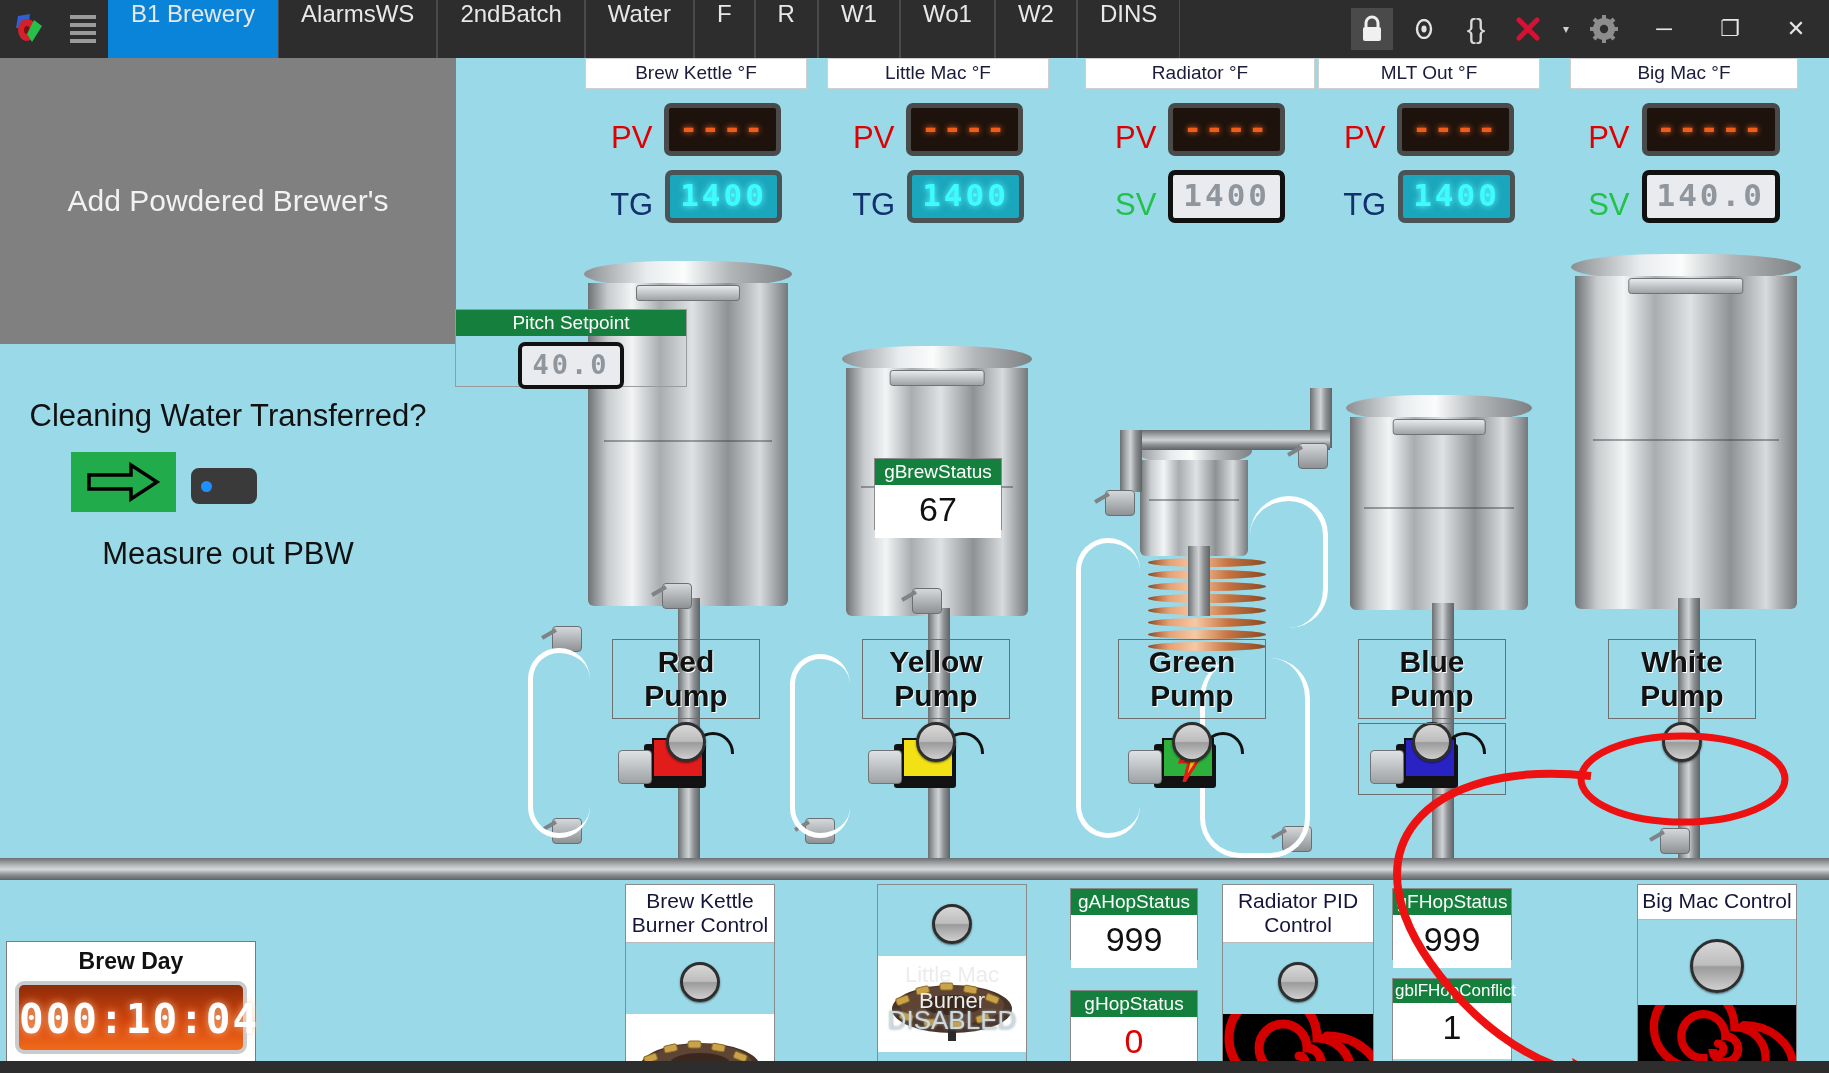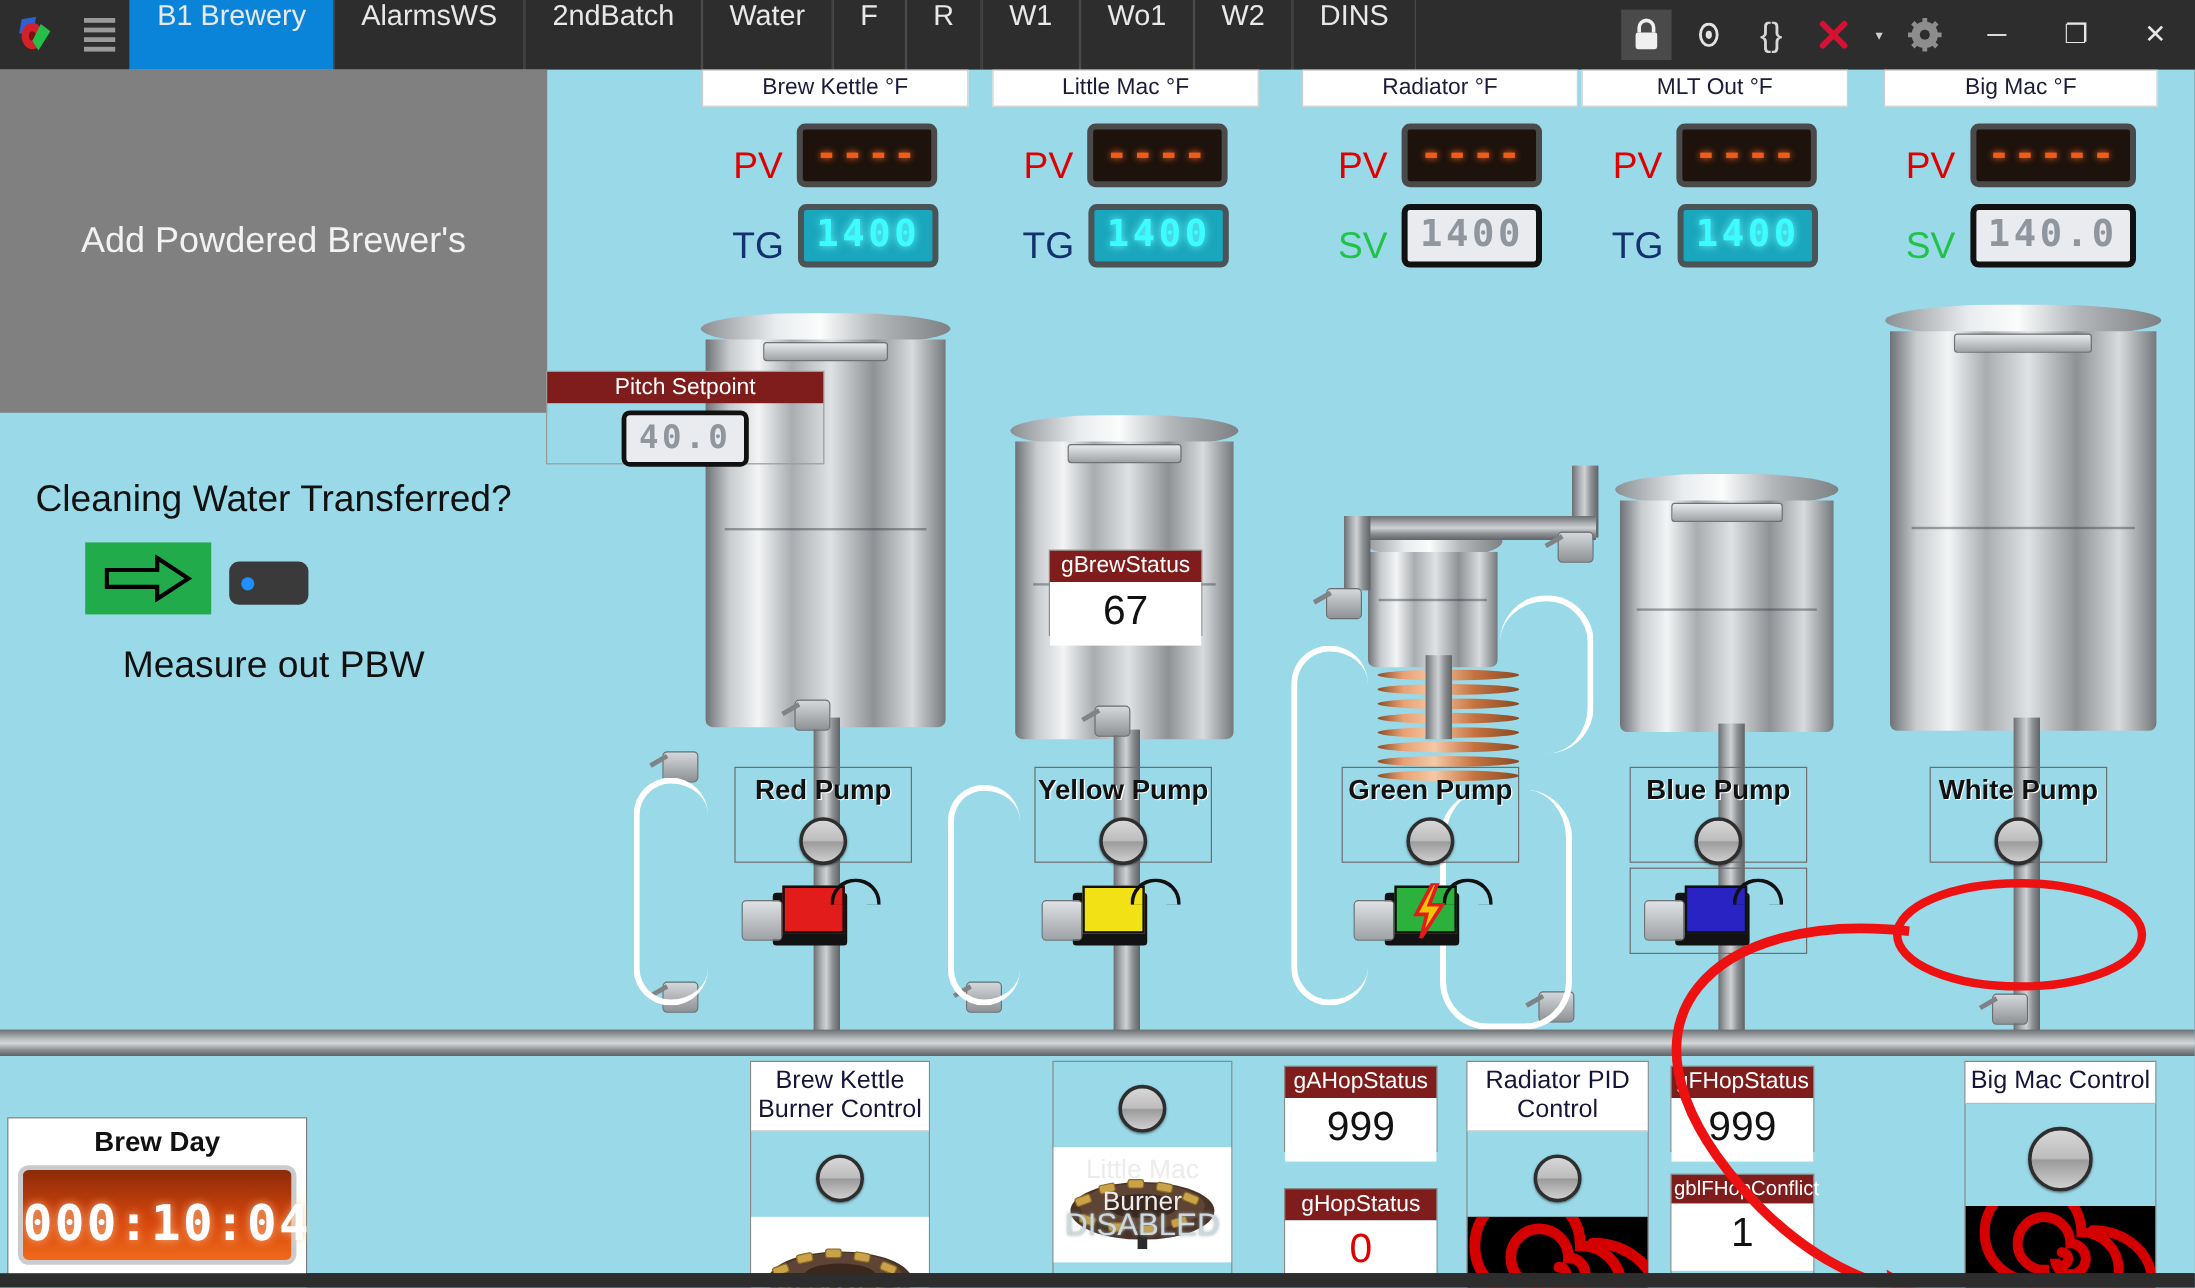--- a/index.html
+++ b/index.html
@@ -62,29 +62,29 @@
     font-size:31px; font-weight:bold; }
   .seg.dark { background:#1d120c; color:#f25c19; border:5px solid #4a4a4a;
     text-shadow:0 0 6px #ff6a20; }
   .seg.cyan { background:#1aa6bd; color:#3dfcff; border:5px solid #4a5356;
     text-shadow:0 0 7px #67ffff; }
   .seg.white { background:#e9ebee; color:#90969e; border:5px solid #111;
     text-shadow:none; }
 
   
   .box { position:absolute; border:1px solid #8a8a8a; }
-  .box .hdr { background:#7f1d1d; color:#fff; font-size:19px; text-align:center;
+  .box .hdr { background:#15803d; color:#fff; font-size:19px; text-align:center;
     padding:3px 2px; line-height:1.05; }
   .box .val { background:#fff; color:#111; font-size:34px; text-align:center;
     padding:5px 0 9px; }
   .box .val.red { color:#e00000; }
 
   
   .pumpbox { position:absolute; border:1px solid #6e6e6e; text-align:center; }
-  .pumpbox .lbl { font-size:23px; font-weight:bold; color:#111; padding-top:5px;
+  .pumpbox .lbl { font-size:30px; font-weight:bold; color:#111; padding-top:5px;
     text-shadow:1px 1px 0 #fff; }
   .knob { width:40px; height:40px; border-radius:50%; margin:9px auto 0;
     background:linear-gradient(180deg,#d7d7d7 0%,#bdbdbd 48%,#9b9b9b 52%,#cfcfcf 100%);
     border:3px solid #2e2e2e; box-shadow:0 1px 2px rgba(0,0,0,.5); }
   .knob.big { width:54px; height:54px; }
 
   
   .ctl { position:absolute; border:1px solid #8a8a8a; background:#9ad9e8; }
   .ctl .chdr { background:#fff; color:#15153a; font-size:21px; text-align:center;
     padding:4px 2px 6px; line-height:1.12; border-bottom:1px solid #b9b9b9; }
@@ -140,21 +140,21 @@
   .chiller i { display:block; height:9px; margin-bottom:3px; border-radius:50%;
     background:linear-gradient(90deg,#8a4a24,#e8a072 18%,#f6c9a6 40%,#c57340 68%,#8a4a24); }
 
   
   #brewday { position:absolute; left:6px; bottom:8px; width:250px;
     background:#fff; border:1px solid #7a7a7a; padding:6px 8px 10px; }
   #brewday .bd-lbl { text-align:center; font-size:23px; font-weight:bold; color:#111; }
   #brewday .bd-seg { margin-top:6px; text-align:right;
     background:linear-gradient(180deg,#8c2b09,#d4450c 55%,#f06a1b);
     border:4px solid #c9ccce; border-radius:9px; color:#fff; font-size:41px;
-    font-family:"DejaVu Sans Mono", monospace; letter-spacing:2px; padding:20px 0 7px;
+    font-family:"DejaVu Sans Mono", monospace; letter-spacing:2px; padding:10px 0 7px;
     font-weight:bold; text-shadow:0 0 8px rgba(255,200,150,.8); }
 
   
   #annot { position:absolute; left:0; top:0; width:1829px; height:1015px;
     pointer-events:none; }
 
   
   #groundpipe { position:absolute; left:0; top:800px; width:1829px; height:22px;
     background:linear-gradient(180deg,#6b6f72,#b6babd 34%,#d5d8da 52%,#8d9194 76%,#5f6366); }
   #lowerband { position:absolute; left:0; top:822px; width:1829px; height:193px;

